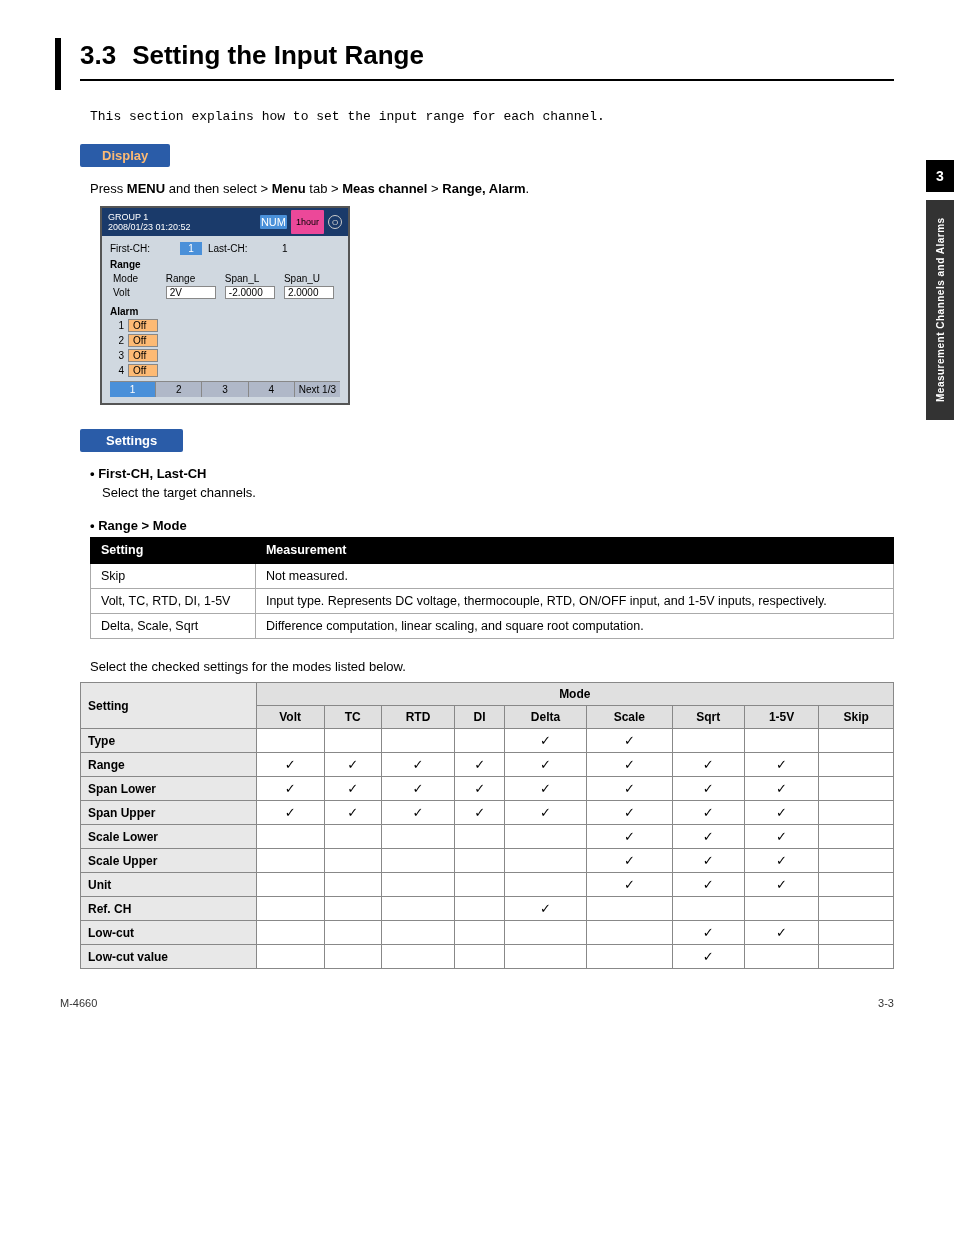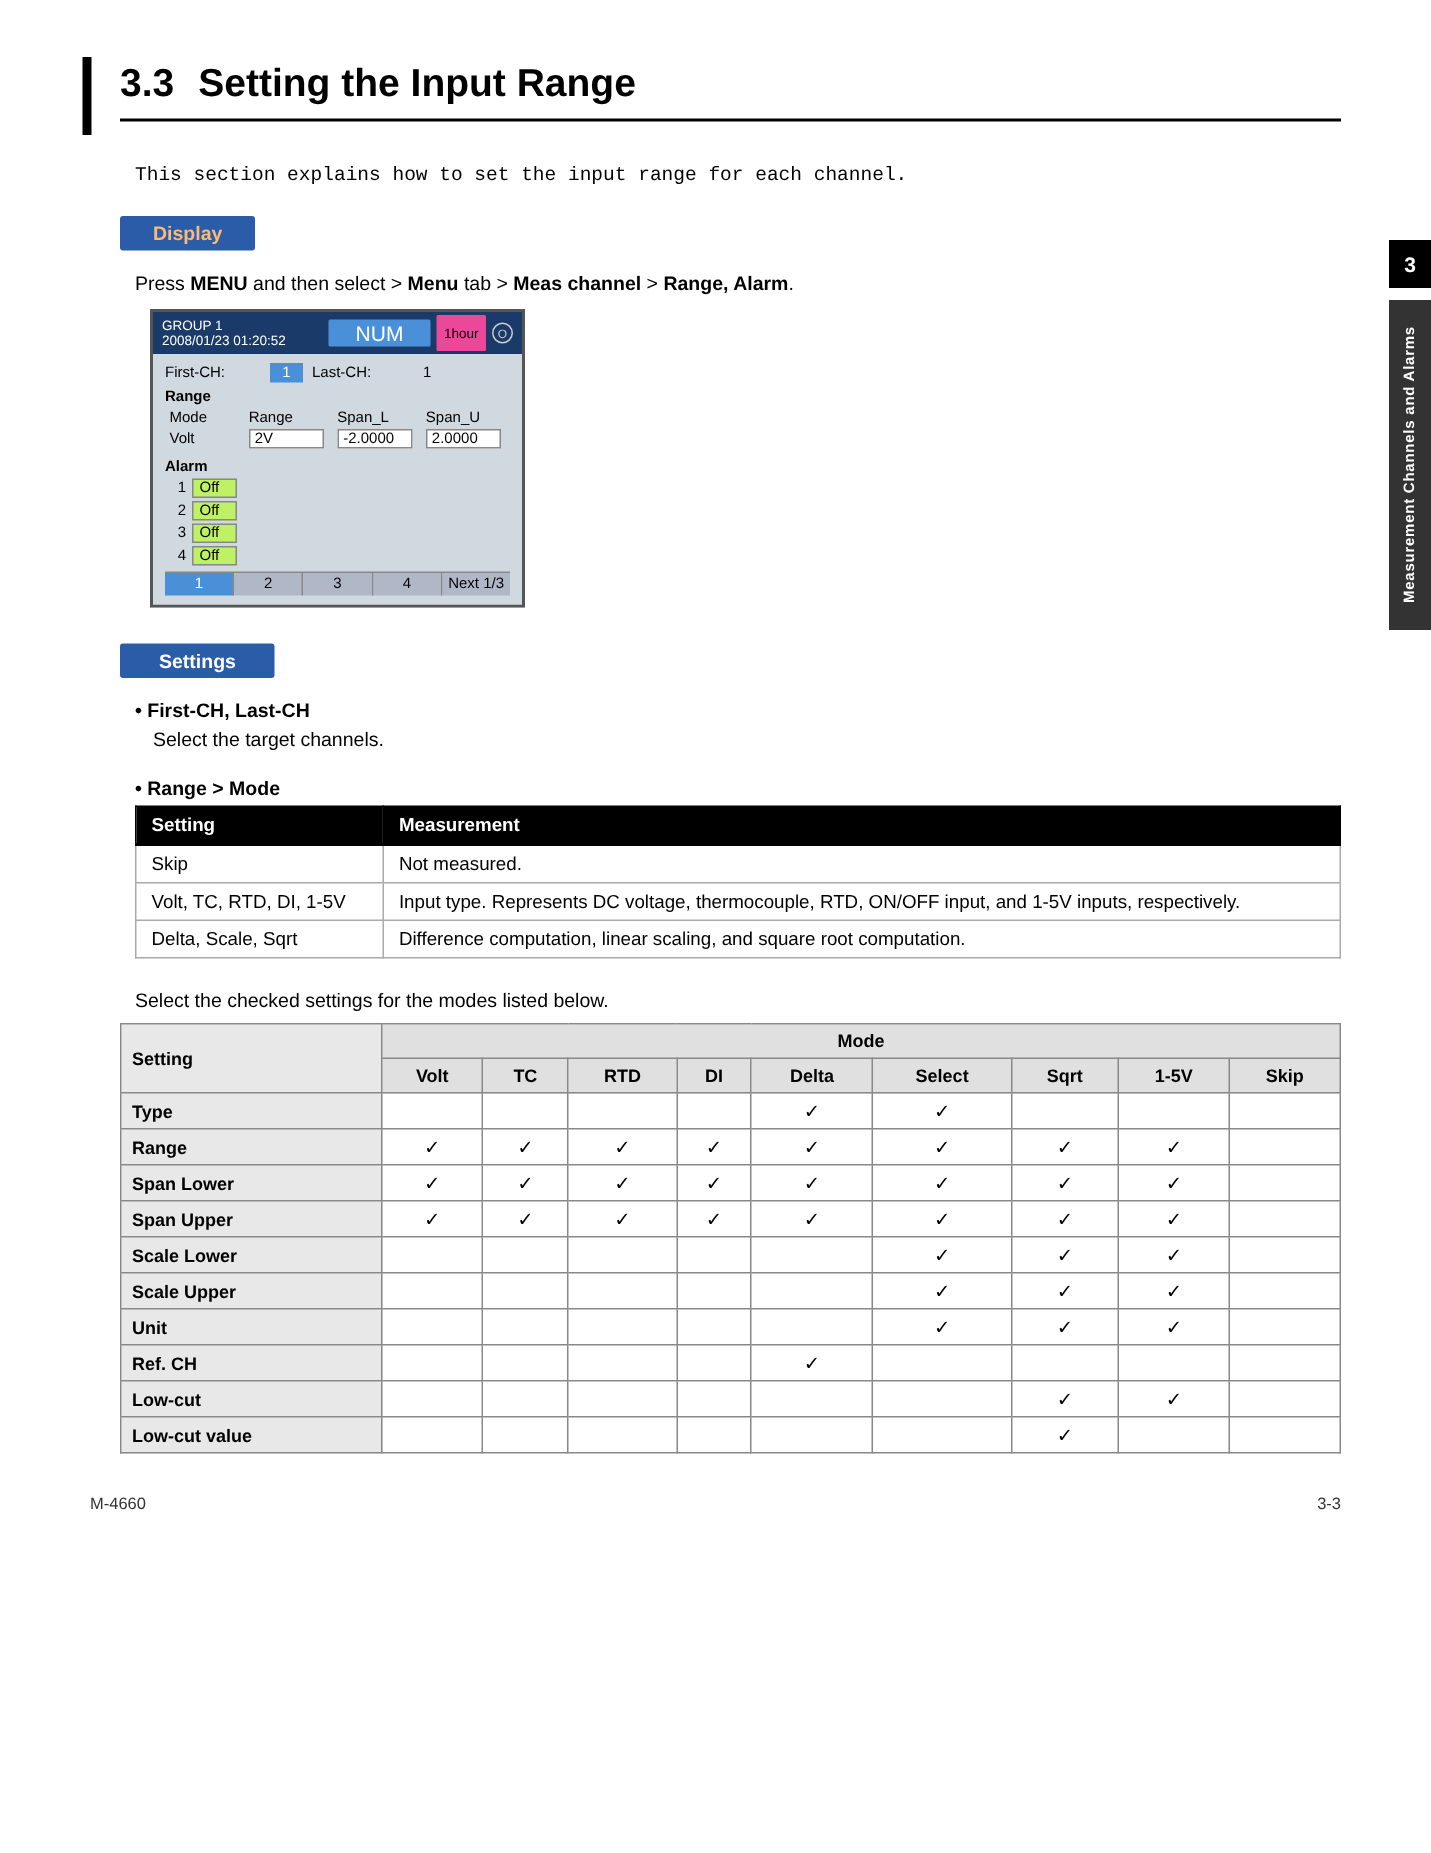--- a/index.html
+++ b/index.html
@@ -147,22 +147,22 @@
     .screen-header-icons {
       display: flex;
       gap: 4px;
       align-items: center;
       font-size: 10px;
     }
 
     .screen-icon-blue {
       background: #4a90d9;
       color: #fff;
-      padding: 1px 18px;
-      font-size: 14px;
+      padding: 1px 1px;
+      font-size: 11px;
       border-radius: 1px;
     }
 
     .screen-icon-white {
       background: #ec4899;
       color: #000;
       padding: 7px 5px;
       font-size: 9px;
       border-radius: 1px;
     }
@@ -246,21 +246,21 @@
       margin-bottom: 2px;
     }
 
     .alarm-num {
       width: 14px;
       text-align: right;
       margin-right: 4px;
     }
 
     .alarm-box {
-      background: #bef264;
+      background: #fdba74;
       border: 1px solid #888;
       padding: 0 4px;
       font-size: 10px;
       min-width: 30px;
     }
 
     .screen-tabs {
       display: flex;
       border-top: 1px solid #888;
       margin-top: 4px;
@@ -541,21 +541,21 @@
         <tr>
           <th rowspan="2" class="setting-col">Setting</th>
           <th colspan="9" class="top-header">Mode</th>
         </tr>
         <tr>
           <th>Volt</th>
           <th>TC</th>
           <th>RTD</th>
           <th>DI</th>
           <th>Delta</th>
-          <th>Select</th>
+          <th>Scale</th>
           <th>Sqrt</th>
           <th>1-5V</th>
           <th>Skip</th>
         </tr>
       </thead>
       <tbody id="mode-table-body">
 
       <tr>
             <td class="setting-col">Type</td>
             <td></td>

